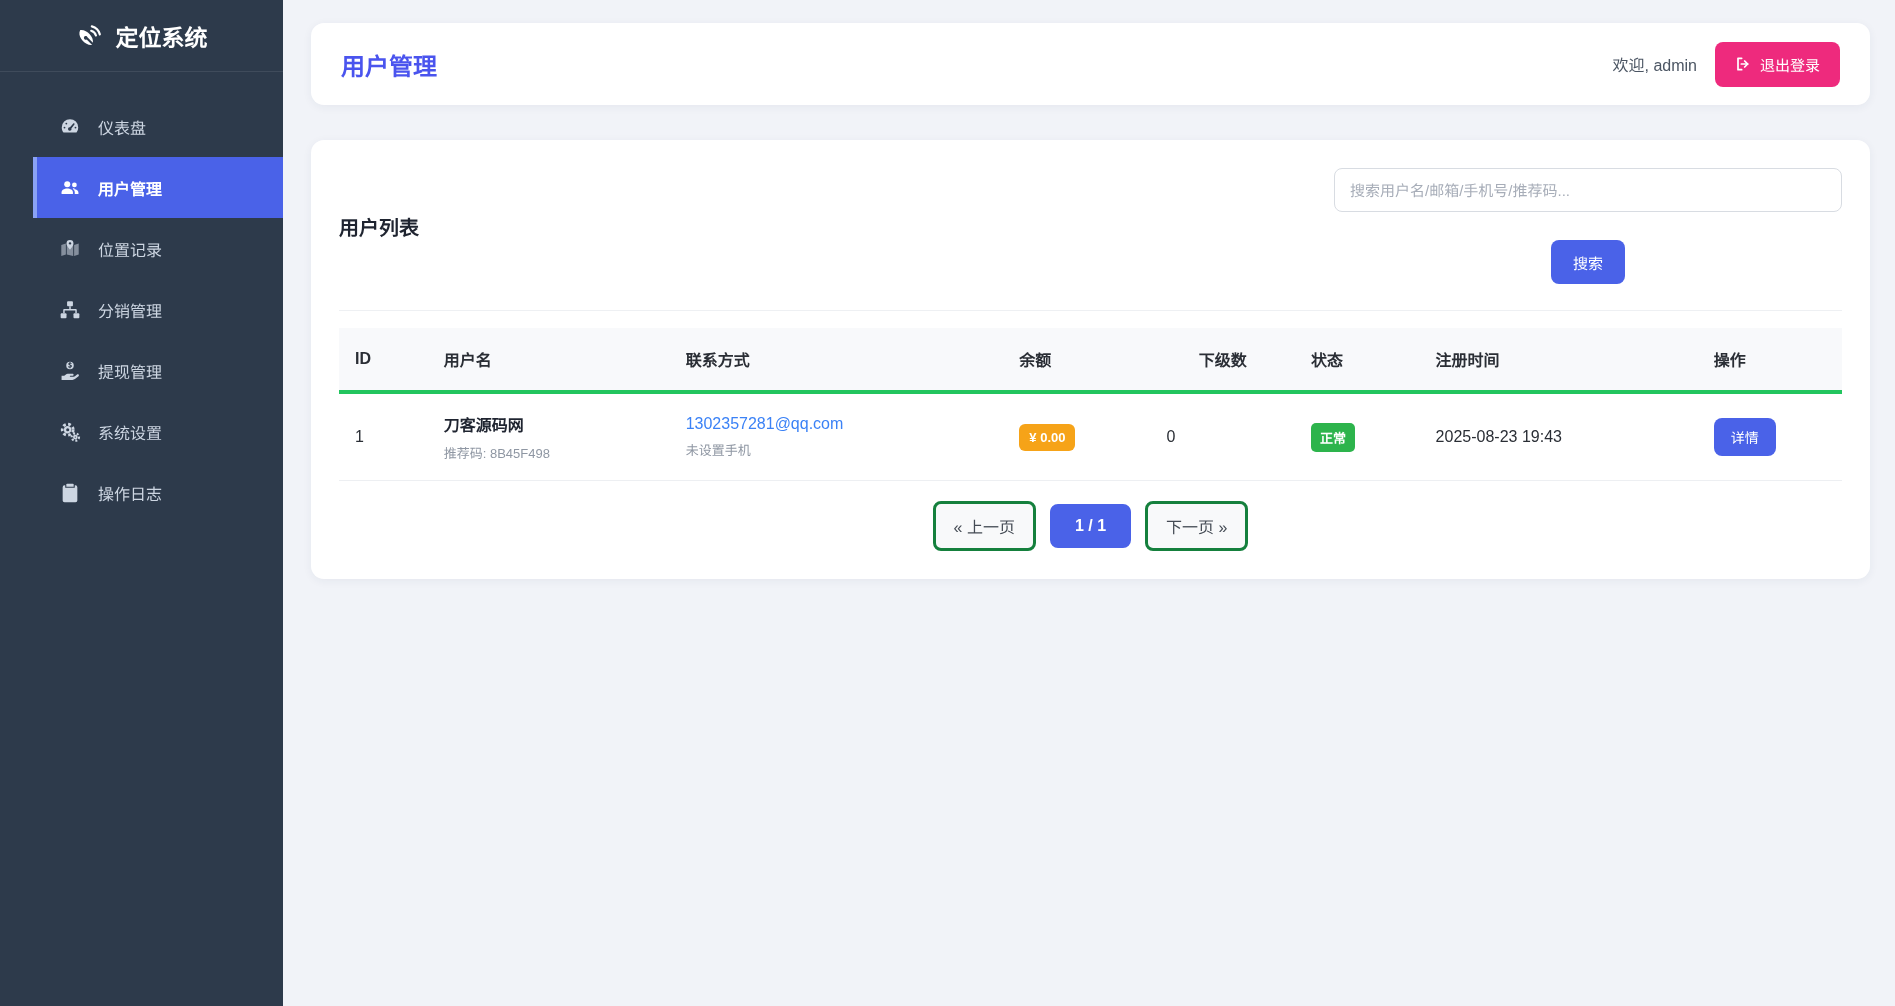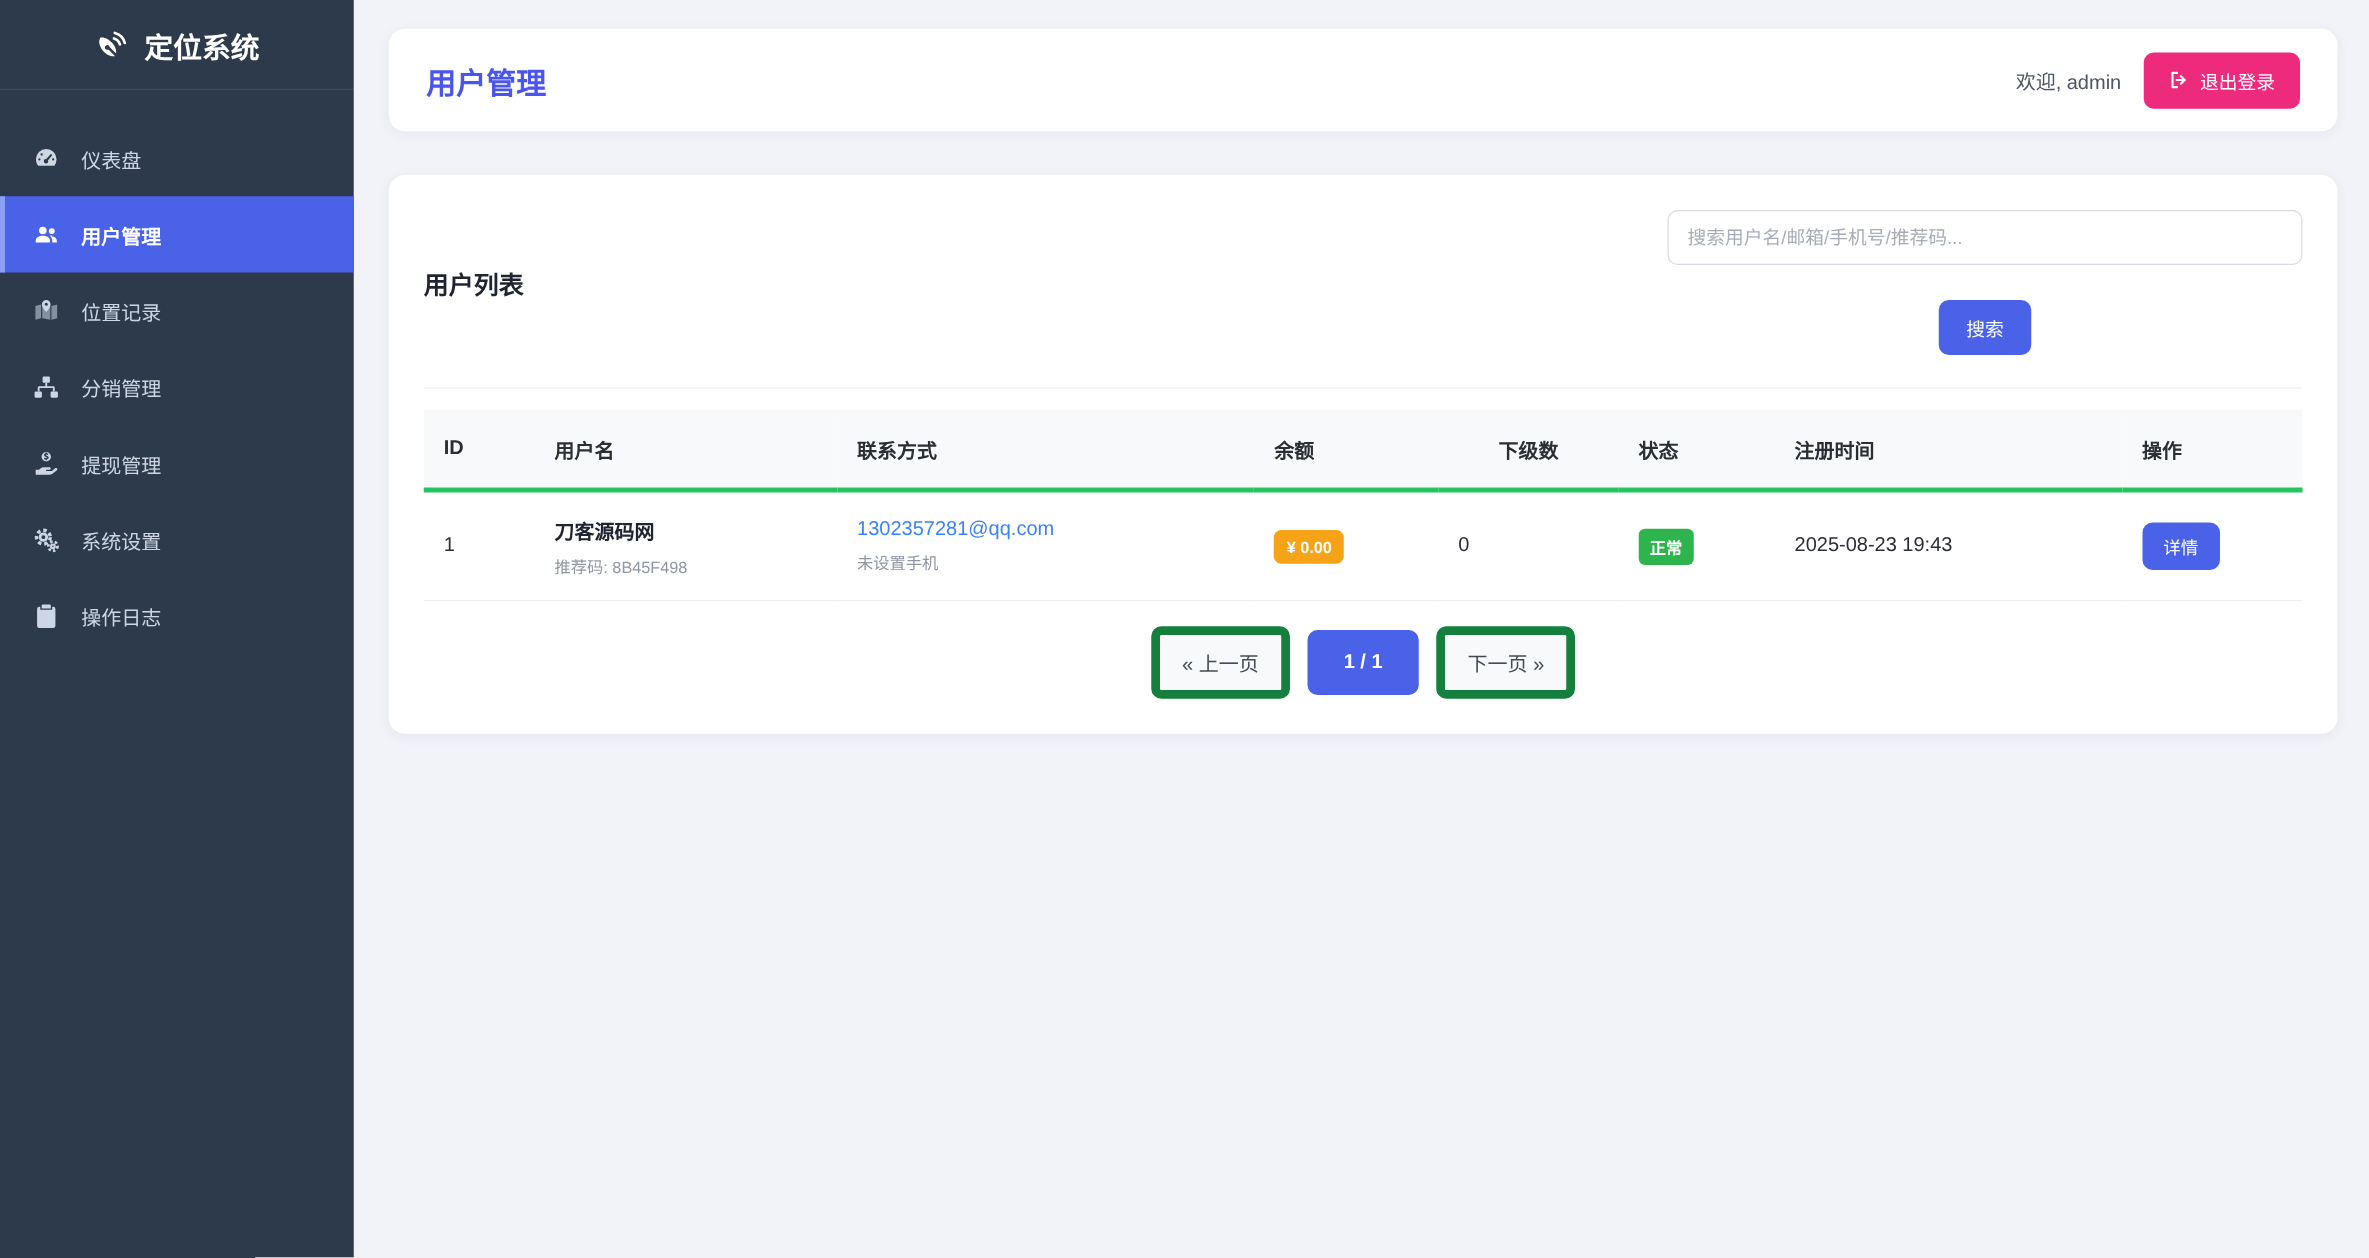--- a/index.html
+++ b/index.html
@@ -31,21 +31,21 @@
     height:72px;display:flex;align-items:center;justify-content:center;
     gap:14px;color:#fff;font-size:23px;font-weight:bold;
     border-bottom:1px solid rgba(255,255,255,.09);
   }
   .logo svg{width:26px;height:26px;}
   .nav{padding-top:24px;}
   .nav-item{
     height:61px;display:flex;align-items:center;
     padding-left:22px;gap:17px;
     color:var(--sidebar-text);font-size:16px;
-    cursor:pointer;border-left:4px solid transparent;
+    cursor:pointer;border-left:4px solid transparent;margin-left:33px;
   }
   .nav-item svg{width:22px;height:22px;flex:0 0 22px;}
   .nav-item.active{
     background:var(--primary);
     border-left:4px solid var(--primary-light);
     color:#fff;font-weight:bold;
   }
   
   .content{flex:1;padding:23px 25px 0 28px;}
   .card{
@@ -107,21 +107,21 @@
     display:inline-block;background:var(--green);color:#fff;
     font-size:13px;font-weight:bold;padding:5px 9px;border-radius:5px;
   }
   .btn-detail{
     background:var(--primary);color:#fff;border:none;border-radius:8px;
     font-size:14px;padding:9px 17px;cursor:pointer;font-family:inherit;
   }
   
   .pagination{display:flex;justify-content:center;align-items:center;gap:14px;margin-top:20px;}
   .page-btn{
-    background:#f8f9fa;border:7px solid #15803d;border-radius:8px;
+    background:#f8f9fa;border:3px solid #15803d;border-radius:8px;
     color:#444b54;font-size:16px;padding:10px 18px;cursor:pointer;font-family:inherit;
   }
   .page-btn.active{
     background:var(--primary);border-color:var(--primary);
     color:#fff;font-weight:bold;padding:10px 22px;
   }
 </style>
 </head>
 <body>
 

